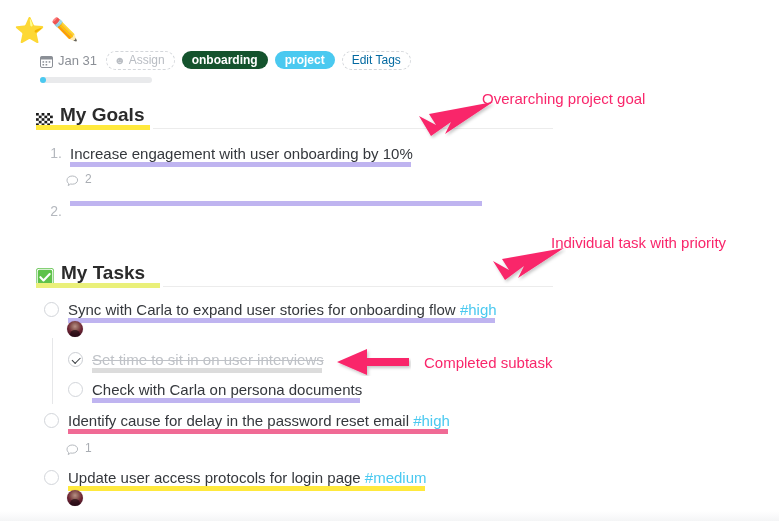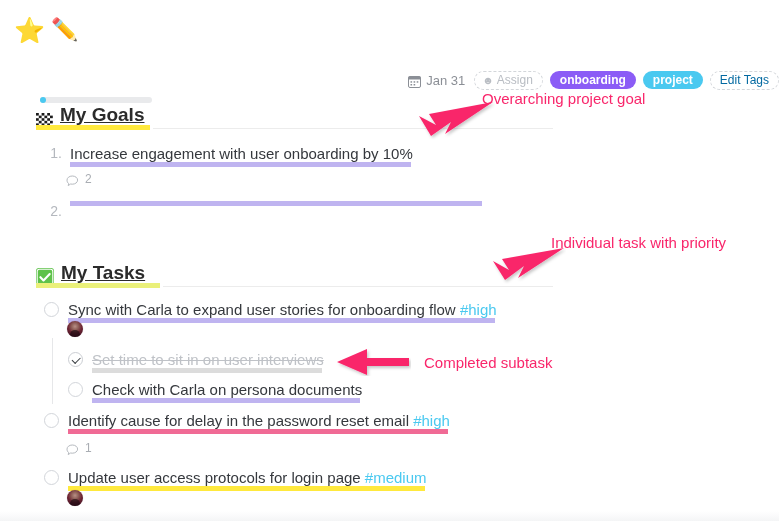--- a/index.html
+++ b/index.html
@@ -50,23 +50,22 @@
     font-weight: 400;
     color: #2b2b2b;
     letter-spacing: -0.2px;
     white-space: nowrap;
   }
 
   .meta-row {
     display: flex;
     align-items: center;
     padding-left: 40px;
-    margin-top: 20px;
+    margin-top: 0;
     height: 20px;
-    justify-content: flex-end;
   }
   .cal-icon {
     width: 13px; height: 13px;
     margin-right: 5px;
     display: inline-block;
     position: relative;
     top: 0px;
   }
   .meta-date {
     font-size: 13px;
@@ -157,21 +156,20 @@
     border-radius: 3px;
     margin-right: 7px;
     position: relative;
     top: 2px;
   }
   .section-title {
     font-size: 19px;
     font-weight: bold;
     color: #2b2b2b;
     line-height: 22px;
-    text-decoration: underline;
   }
   .head-underline {
     position: absolute;
     left: 36px;
     bottom: -4px;
     height: 5px;
   }
   .head-rule {
     position: absolute;
     height: 1px;
@@ -332,21 +330,21 @@
           <rect x="5.6" y="9" width="1.6" height="1.5" fill="#8b8f96"></rect>
         </svg>
       </span>
       <span class="meta-date">Jan 31</span>
 
       <span class="assign-pill">
         <span class="person-icon">☻</span>
         <span>Assign</span>
       </span>
 
-      <span class="tag-pill" id="tag0" style="background: #8b5cf6;">
+      <span class="tag-pill" id="tag0" style="background: #14532d;">
           <span>onboarding</span>
         </span>
       <span class="tag-pill" id="tag1" style="background: rgb(74, 201, 240);">
           <span>project</span>
         </span>
 
       <span class="edit-tags-pill">Edit Tags</span>
     </div>
 
     <div class="progress-wrap" style="background: rgb(233, 234, 236);">

